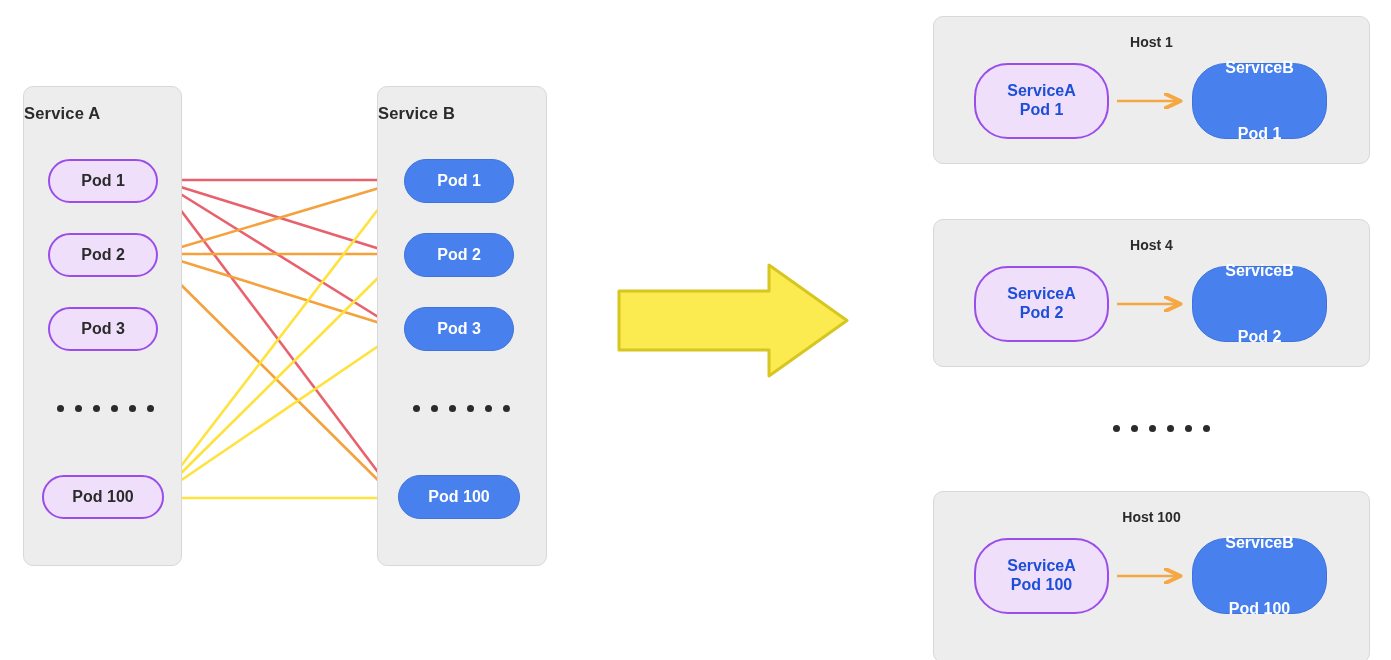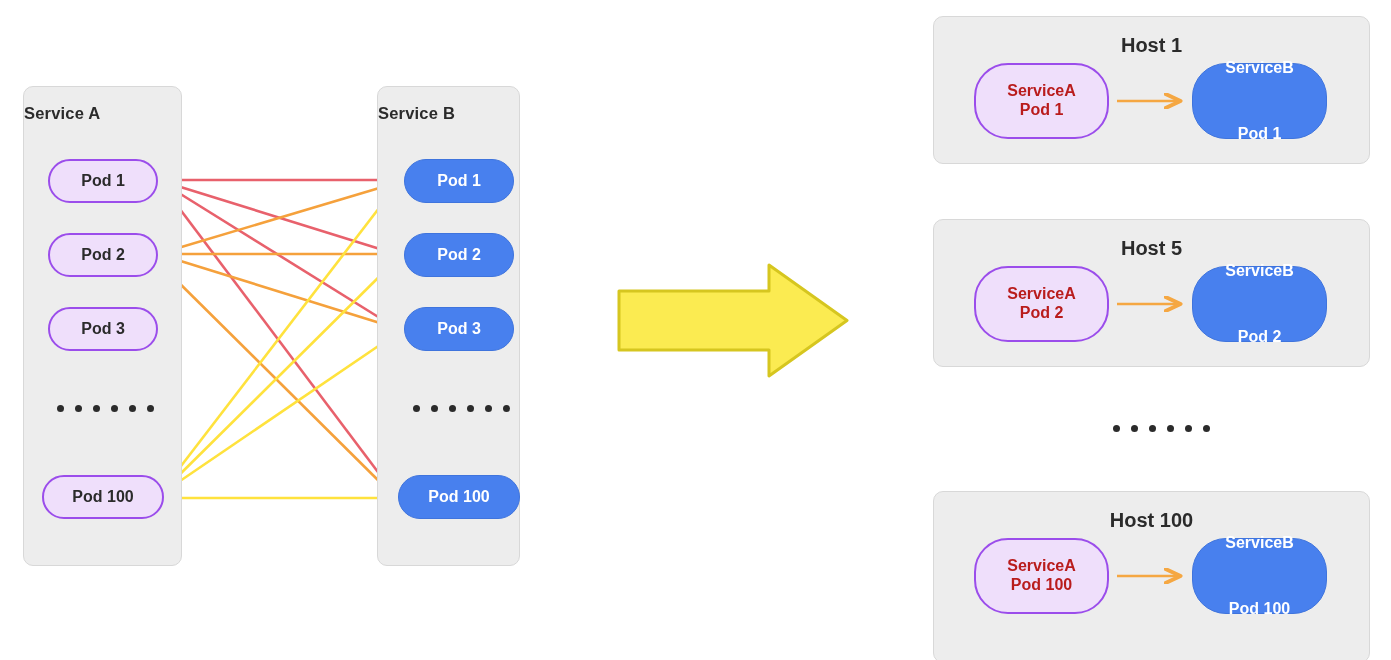--- a/index.html
+++ b/index.html
@@ -24,21 +24,21 @@
 
   
   .service-panel {
     position: absolute;
     background: #ededed;
     border: 1px solid #d8d8d8;
     border-radius: 10px;
     box-sizing: border-box;
   }
   #panel-service-a { left: 23px;  top: 86px; width: 159px; height: 480px; }
-  #panel-service-b { left: 377px; top: 86px; width: 143px; height: 480px; padding-left: 15px; }
+  #panel-service-b { left: 377px; top: 86px; width: 170px; height: 480px; padding-left: 15px; }
 
   .panel-title {
     position: absolute;
     left: 0; right: 0;
     top: 17px;
     font-size: 16.5px;
     font-weight: bold;
     color: #2b2b2b;
     letter-spacing: .2px;
   }
@@ -92,21 +92,21 @@
   }
   #host-card-0 { top: 16px;  height: 148px; }
   #host-card-1 { top: 219px; height: 148px; }
   #host-card-2 { top: 491px; height: 172px; }
 
   .host-title {
     position: absolute;
     left: 0; right: 0;
     top: 17px;
     text-align: center;
-    font-size: 20px;
+    font-size: 14px;
     font-weight: bold;
     color: #2b2b2b;
   }
 
   .host-pod {
     position: absolute;
     box-sizing: border-box;
     display: flex;
     flex-direction: column;
     align-items: center;
@@ -117,21 +117,21 @@
     border-radius: 34px;
     top: 46px;
     width: 135px;
     height: 76px;
     white-space: nowrap;
   }
   .host-pod-a {
     left: 40px;
     background: #efdffb;
     border: 2.5px solid #9b4deb;
-    color: #b91c1c;
+    color: #1d4ed8;
   }
   .host-pod-b {
     left: 258px;
     background: #4880ee;
     border: 1px solid #3f74dd;
     color: #ffffff;
     gap: 47px;
   }
 
   .host-arrow {
@@ -239,21 +239,21 @@
   <svg class="host-arrow" viewBox="0 0 72 16" xmlns="http://www.w3.org/2000/svg">
     <line x1="1" y1="8" x2="62" y2="8" stroke="#f5a742" stroke-width="2.6" marker-end="url(#ah-host)"></line>
   </svg>
   <div class="host-pod host-pod-b">
     <span>ServiceB</span>
     <span>Pod 1</span>
   </div>
 </div>
 
 <div id="host-card-1" class="host-card">
-  <div class="host-title">Host 5</div>
+  <div class="host-title">Host 4</div>
   <div class="host-pod host-pod-a">
     <span>ServiceA</span>
     <span>Pod 2</span>
   </div>
   <svg class="host-arrow" viewBox="0 0 72 16" xmlns="http://www.w3.org/2000/svg">
     <line x1="1" y1="8" x2="62" y2="8" stroke="#f5a742" stroke-width="2.6" marker-end="url(#ah-host)"></line>
   </svg>
   <div class="host-pod host-pod-b">
     <span>ServiceB</span>
     <span>Pod 2</span>

